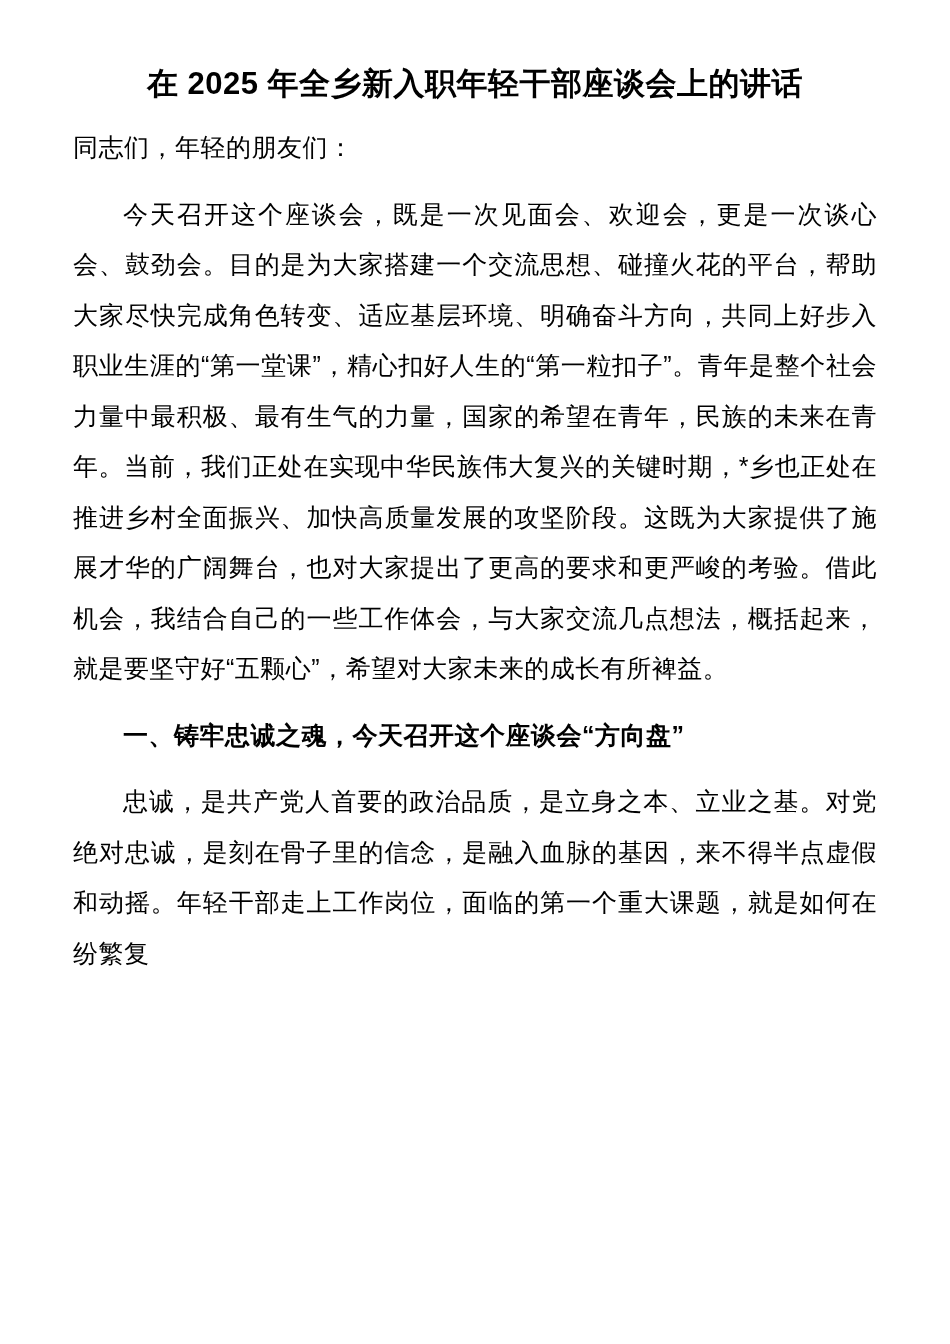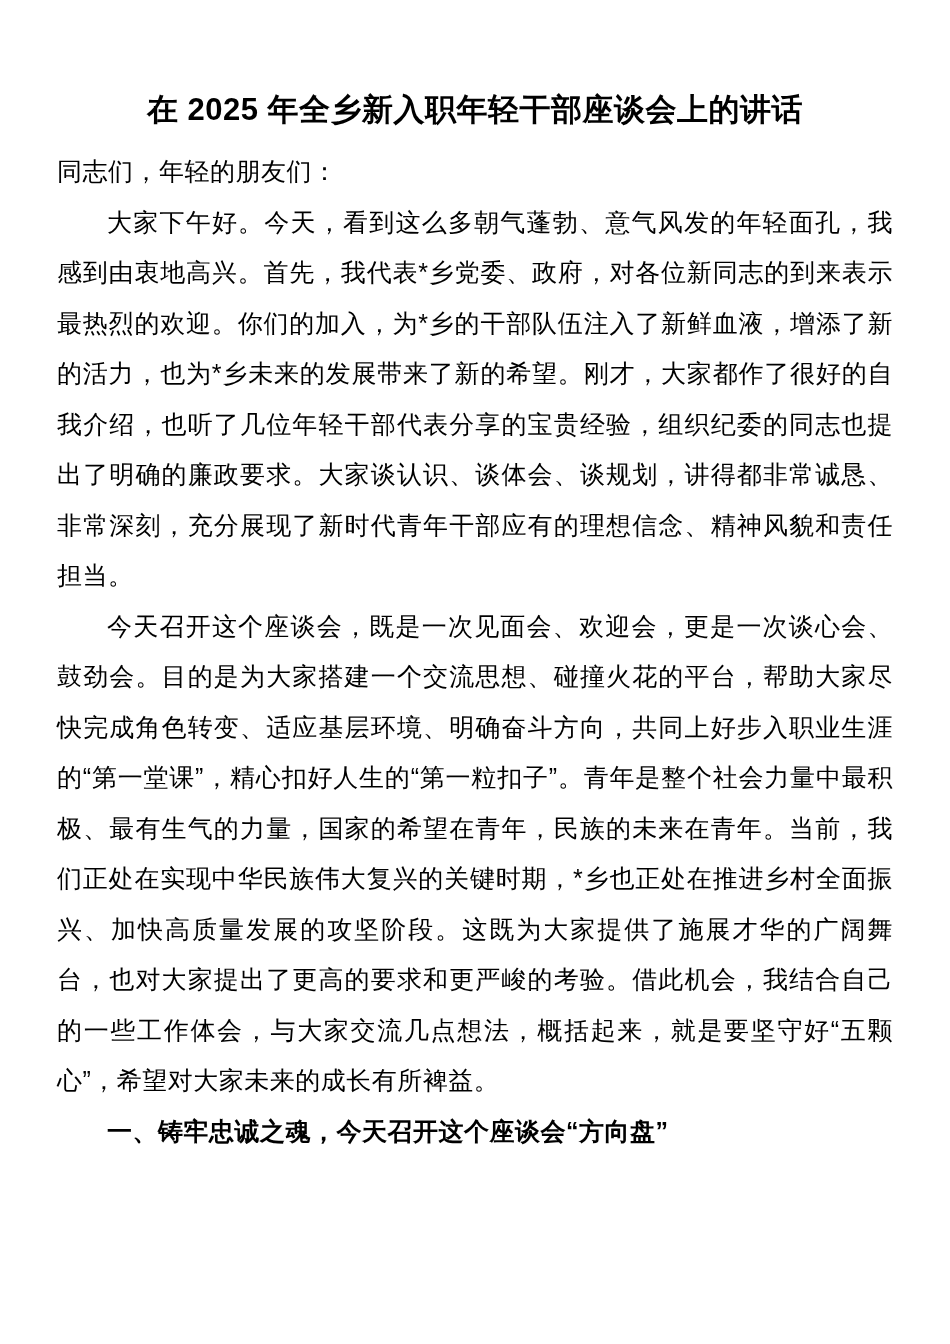--- a/index.html
+++ b/index.html
@@ -10,32 +10,32 @@
   .page {
     position: relative;
     width: 950px;
     height: 1344px;
     background: #ffffff;
     overflow: hidden;
     font-family: "Liberation Sans", sans-serif;
     color: #000000;
   }
   .content {
-    padding: 88px 57px 0 57px;
+    padding: 62px 57px 0 57px;
   }
   .doc-title {
     margin: 0 0 14px 0;
     text-align: center;
     font-size: 31px;
     font-weight: bold;
     line-height: 44px;
     letter-spacing: 0.5px;
   }
   .doc-line, .doc-para, .doc-heading {
-    margin: 0;
+    margin: 16px;
     font-size: 25px;
     line-height: 50.5px;
     text-align: justify;
     letter-spacing: 0.5px;
   }
   .doc-para, .doc-heading {
     text-indent: 2em;
   }
   .doc-heading {
     font-weight: bold;
@@ -43,20 +43,20 @@
 </style>
 </head>
 <body>
 
 <div class="page">
   <div class="content">
     <h1 class="doc-title">在 2025 年全乡新入职年轻干部座谈会上的讲话</h1>
 
     <p class="doc-line">同志们，年轻的朋友们：</p>
 
-    <p class="doc-para">大家下午好。今天，看到这么多朝气蓬勃、意气风发的年轻面孔，我感到由衷地高兴。首先，我代表*乡党委、政府，对各位新同志的到来表示最热烈的欢迎。你们的加入，为*乡的干部队伍注入了新鲜血液，增添了新的活力，也为*乡未来的发展带来了新的希望。刚才，大家都作了很好的自我介绍，也听了几位年轻干部代表分享的宝贵经验，组织纪委的同志也提出了明确的廉政要求。大家谈认识、谈体会、谈规划，讲得都非常诚恳、非常深刻，充分展现了新时代青年干部应有的理想信念、精神风貌和责任担当。</p>
 
     <p class="doc-para">今天召开这个座谈会，既是一次见面会、欢迎会，更是一次谈心会、鼓劲会。目的是为大家搭建一个交流思想、碰撞火花的平台，帮助大家尽快完成角色转变、适应基层环境、明确奋斗方向，共同上好步入职业生涯的“第一堂课”，精心扣好人生的“第一粒扣子”。青年是整个社会力量中最积极、最有生气的力量，国家的希望在青年，民族的未来在青年。当前，我们正处在实现中华民族伟大复兴的关键时期，*乡也正处在推进乡村全面振兴、加快高质量发展的攻坚阶段。这既为大家提供了施展才华的广阔舞台，也对大家提出了更高的要求和更严峻的考验。借此机会，我结合自己的一些工作体会，与大家交流几点想法，概括起来，就是要坚守好“五颗心”，希望对大家未来的成长有所裨益。</p>
 
     <p class="doc-heading">一、铸牢忠诚之魂，今天召开这个座谈会“方向盘”</p>
 
+    <p class="doc-para">忠诚，是共产党人首要的政治品质，是立身之本、立业之基。对党绝对忠诚，是刻在骨子里的信念，是融入血脉的基因，来不得半点虚假和动摇。年轻干部走上工作岗位，面临的第一个重大课题，就是如何在纷繁复</p>
   </div>
 </div>
 
 </body></html>

